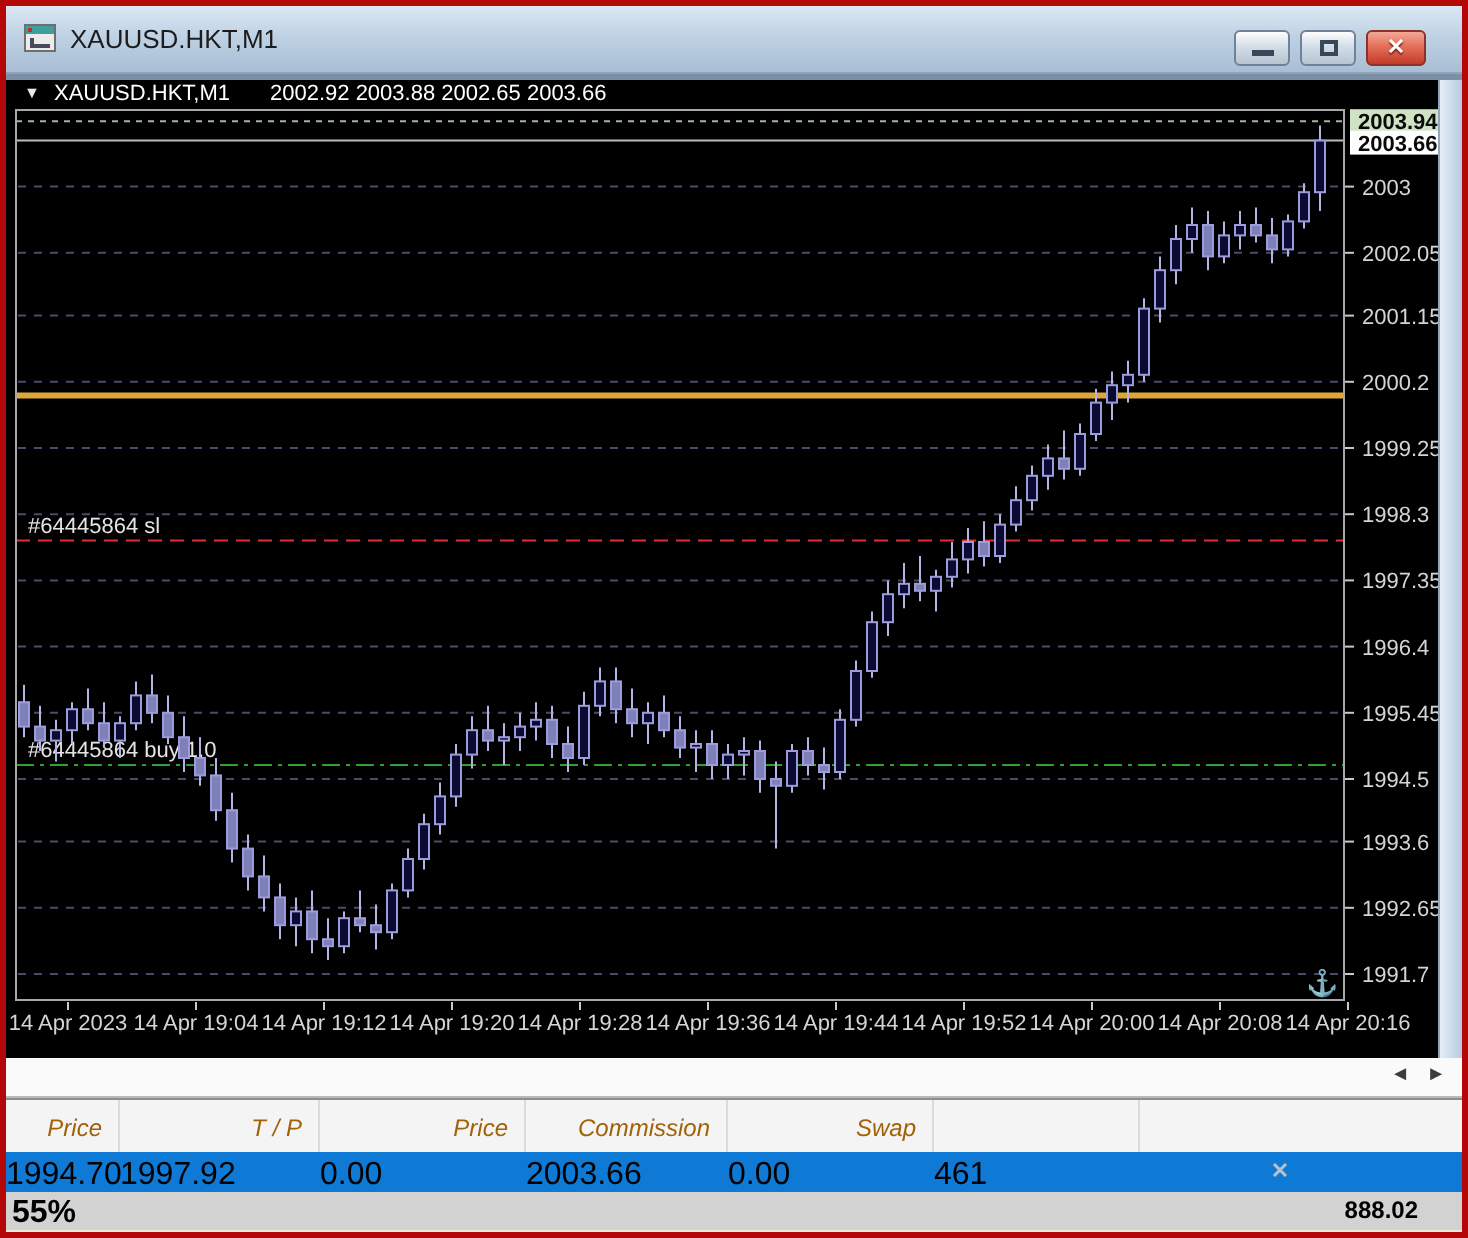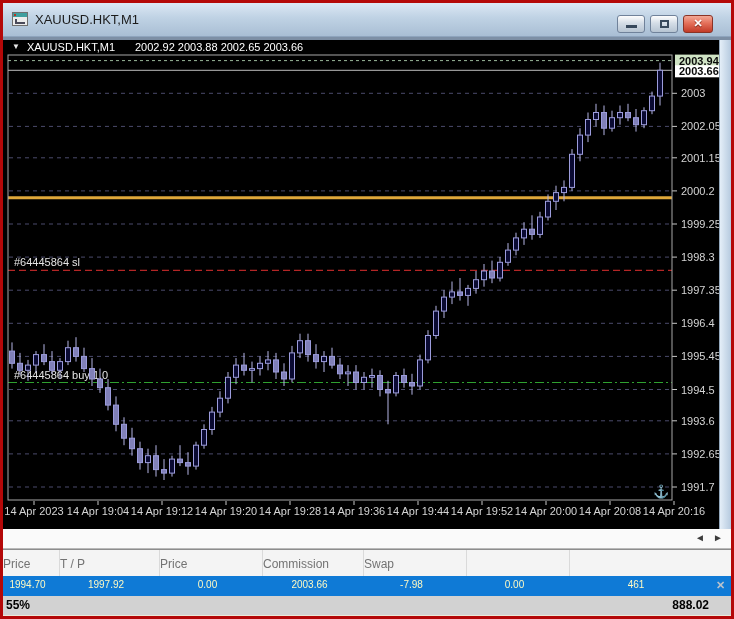--- a/index.html
+++ b/index.html
@@ -47,27 +47,27 @@
   #hscroll{position:absolute;left:3px;top:529px;width:728px;height:20px;background:#fafafa;
     border-bottom:1px solid #b9b9b9;}
   #hscroll .arr{position:absolute;top:3px;font-size:10px;color:#3c3c3c;}
   #hscroll .arr.left{right:26px;}
   #hscroll .arr.right{right:8px;}
 
   
   .t-grid{display:grid;grid-template-columns:57px 100px 103px 101px 103px 103px 140px 21px;}
   #t-header{position:absolute;left:3px;top:549px;width:728px;height:27px;background:#f4f4f4;
     border-top:1px solid #8d8d8d;}
-  #t-header .cell{font-size:12px;color:#737373;padding:7px 8px 0 0;
-    border-right:1px solid #dadada;height:26px;}
+  #t-header .cell{font-size:12px;color:#a16207;text-align:right;padding:7px 8px 0 0;
+    border-right:1px solid #dadada;height:26px;font-style:italic;}
   #t-row{position:absolute;left:3px;top:576px;width:728px;height:20px;background:#0f7ad6;}
-  #t-row .cell{font-size:10px;color:#fef9c3;text-align:center;padding:3px 8px 0 0;height:20px;}
+  #t-row .cell{font-size:16px;color:#000000;text-align:left;padding:3px 8px 0 0;height:20px;}
   #t-row .close-cell{padding:3px 0 0 0;text-align:center;color:#b9c2cc;font-size:11px;font-weight:bold;}
   #t-footer{position:absolute;left:3px;top:596px;width:728px;height:19px;background:#d2d2d2;}
-  #t-footer .progress{position:absolute;left:3px;top:2px;font-size:12px;font-weight:bold;color:#000;}
+  #t-footer .progress{position:absolute;left:3px;top:2px;font-size:16px;font-weight:bold;color:#000;}
   #t-footer .total{position:absolute;right:22px;top:2px;font-size:12px;font-weight:bold;color:#000000;}
 </style>
 </head>
 <body>
 
 <div id="shot">
 
   <div id="titlebar">
     <div id="title-icon">
       <div class="bar"></div>
@@ -360,21 +360,20 @@
     <div class="cell">Commission</div>
     <div class="cell">Swap</div>
     <div class="cell"></div>
   </div>
 
   <div id="t-row" class="t-grid">
     <div class="cell">1994.70</div>
     <div class="cell">1997.92</div>
     <div class="cell">0.00</div>
     <div class="cell">2003.66</div>
-    <div class="cell">-7.98</div>
     <div class="cell">0.00</div>
     <div class="cell">461</div>
     <div class="cell close-cell">✕</div>
   </div>
 
   <div id="t-footer">
     <span class="progress">55%</span>
     <span class="total">888.02</span>
   </div>
 

